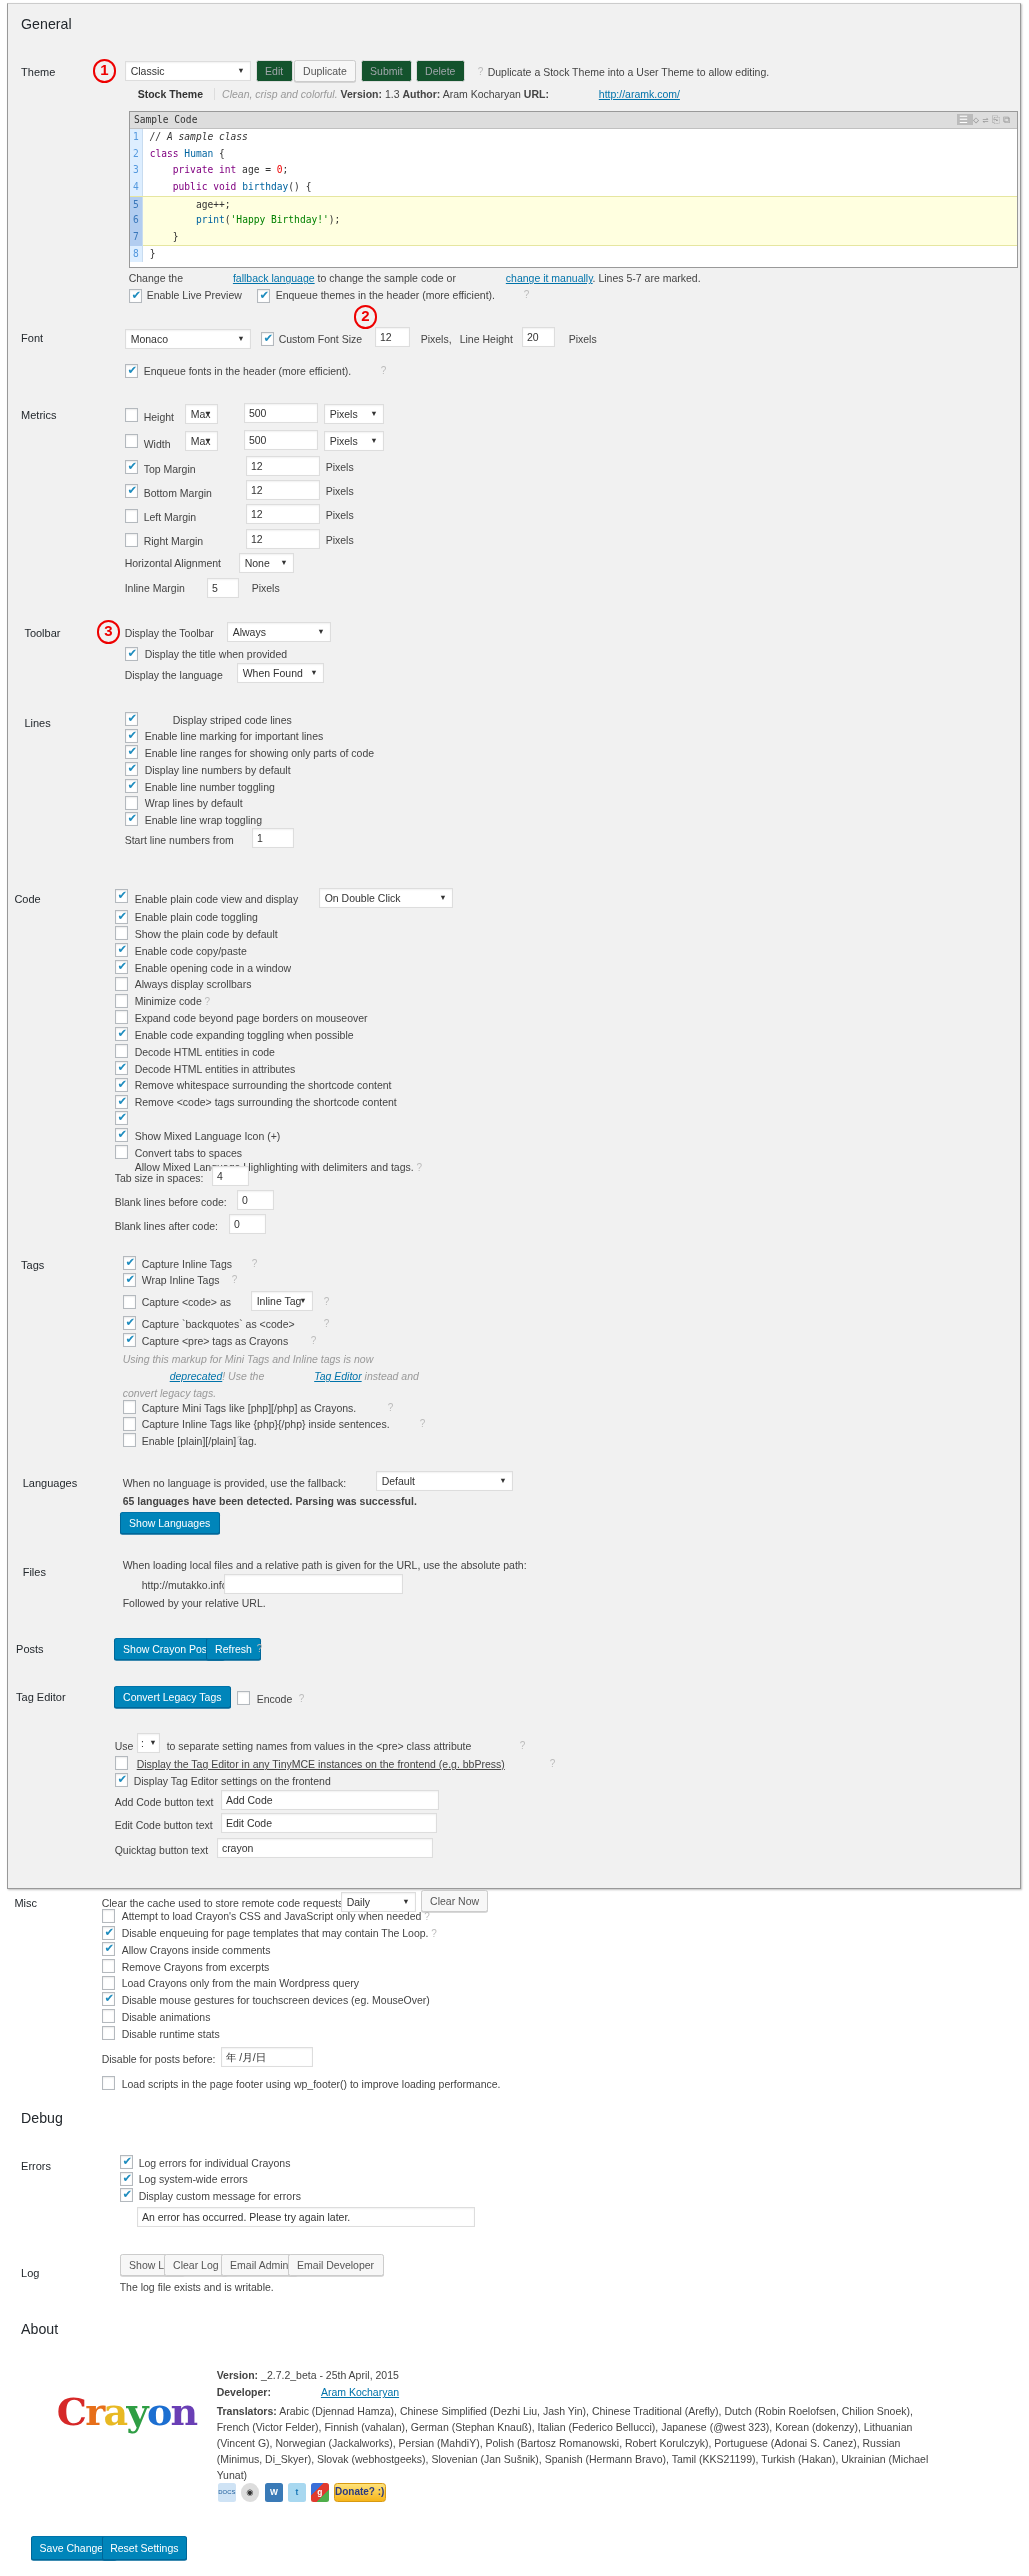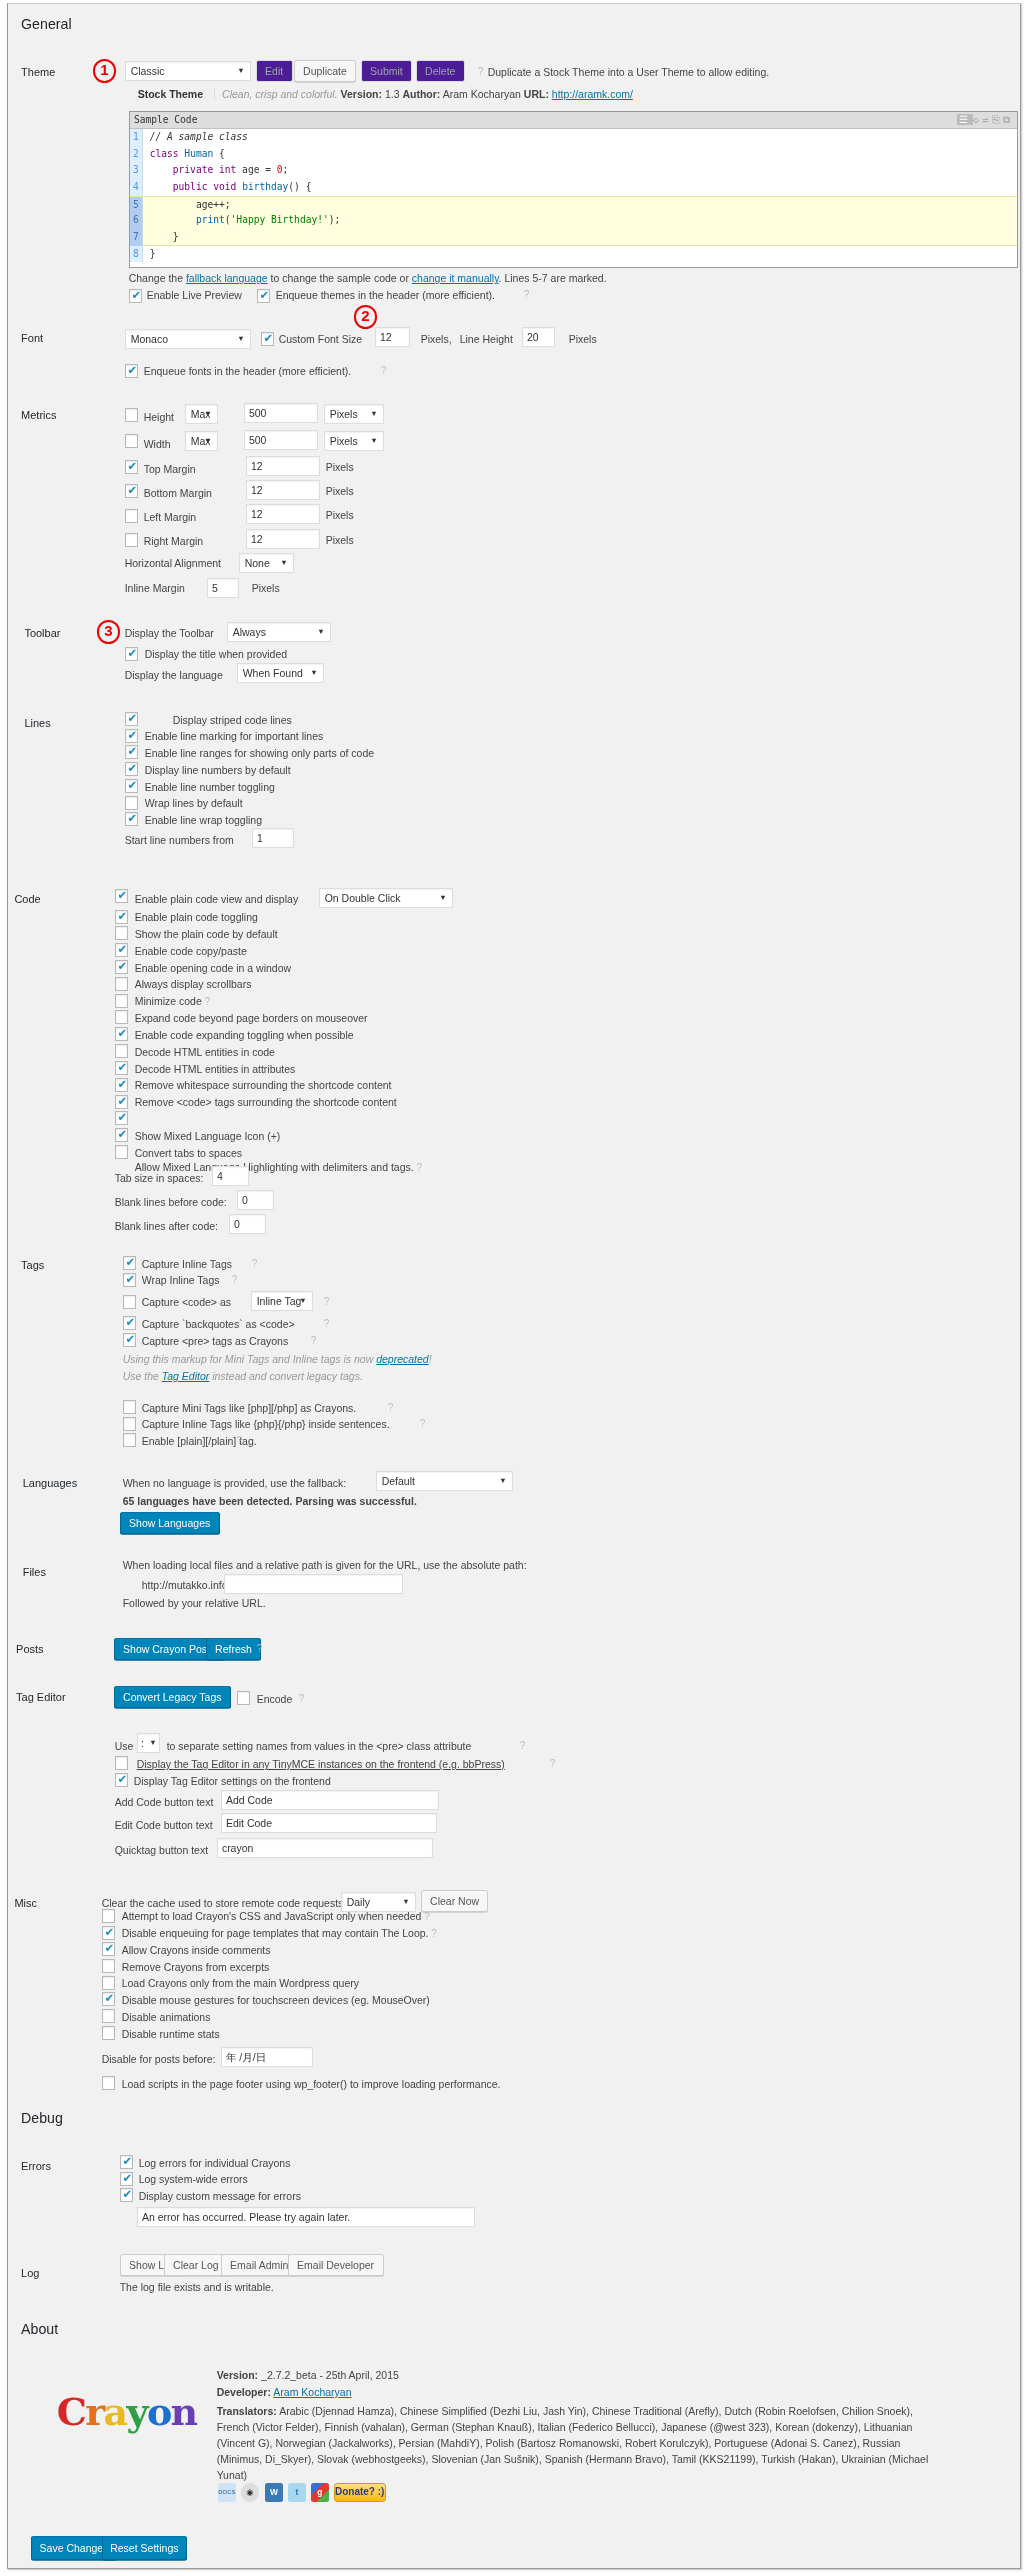--- a/index.html
+++ b/index.html
@@ -1,33 +1,33 @@
 <!DOCTYPE html>
 <html style="font-size:13.4px"><head>
 <meta charset="utf-8">
 <style>
   * { box-sizing: border-box; }
   html, body { margin: 0; padding: 0; background: #ffffff; }
   body { width: 1029px; height: 2576px; font-family: "Liberation Sans", sans-serif; font-size: 11px; color: #444; position: relative; overflow: hidden; }
-  .panel { position: absolute; left: 6.7px; top: 3.3px; width: 1014px; height: 2566px; background: #f1f1f1; border: 0.8px solid #999; border-top-color: #ccc; box-shadow: 0.8px 0.8px 1.7px rgba(0,0,0,0.25); }
+  .panel { position: absolute; left: 6.7px; top: 3.3px; width: 1014px; height: 1886px; background: #f1f1f1; border: 0.8px solid #999; border-top-color: #ccc; box-shadow: 0.8px 0.8px 1.7px rgba(0,0,0,0.25); }
   .abs { position: absolute; }
   h2 { margin: 0; font-weight: normal; font-size: 14.2px; color: #23282d; }
   .lbl { font-size: 11px; color: #23282d; }
   .txt { font-size: 10.5px; color: #444; white-space: nowrap; }
   .muted { color: #999; }
   .sel { position: absolute; height: 20px; background: #fff; border: 0.8px solid #ddd; box-shadow: 0 0.8px 1.7px rgba(0,0,0,0.07) inset; font-size: 10.5px; color: #333; padding: 2.5px 5px; white-space: nowrap; overflow: hidden; }
   .sel .arrow { position: absolute; right: 5px; top: 3.3px; font-size: 7.5px; color: #333; }
   .inp { position: absolute; height: 20px; background: #fff; border: 0.8px solid #ddd; box-shadow: 0 0.8px 1.7px rgba(0,0,0,0.07) inset; font-size: 10.5px; color: #333; padding: 2.5px 4.2px; white-space: nowrap; overflow: hidden; }
   .cb { position: absolute; width: 13.4px; height: 13.4px; background: #fff; border: 0.8px solid #b4b9be; box-shadow: inset 0 0.8px 1.7px rgba(0,0,0,0.1); }
   .cb.on::after { content: "\2714"; position: absolute; left: 1.7px; top: -2.5px; font-size: 11.7px; color: #1e8cbe; }
   .btn { position: absolute; height: 22px; font-size: 10.5px; padding: 4.2px 8.4px; border: 0.8px solid #ccc; background: #f7f7f7; color: #555; border-radius: 2.5px; white-space: nowrap; box-shadow: 0 0.8px 0 #ccc; }
-  .btn.disabled { color: #a0a5aa; background: #4c1d95; border-color: #ddd; box-shadow: none; }
+  .btn.disabled { color: #a0a5aa; background: #14532d; border-color: #ddd; box-shadow: none; }
   .btn.primary { background: #0085ba; border-color: #0073aa #006799 #006799; color: #fff; box-shadow: 0 0.8px 0 #006799; }
   .q { color: #bbb; font-size: 10px; }
-  a, .link { color: #0073aa; text-decoration: underline; }
+  a, .link { color: #0073aa; text-decoration: underline; margin-left: 47px; }
   .badge { position: absolute; width: 23.4px; height: 23.4px; border: 2.5px solid #e00; border-radius: 50%; color: #e00; font-weight: bold; font-size: 15px; text-align: center; line-height: 18.4px; background: transparent; }
   .code { position: absolute; left: 121px; top: 107px; width: 889px; height: 157px; border: 0.8px solid #999; background: #fff; font-family: "DejaVu Sans Mono", monospace; font-size: 9.6px; }
   .code .title { height: 16.7px; background: #ddd; border-bottom: 0.8px solid #c0c0c0; padding: 1.7px 4.2px; color: #333; font-size: 9.6px; position: relative; }
   .code .tools { position: absolute; right: 3.3px; top: 1.7px; color: #999; font-size: 10px; letter-spacing: 3.3px; }
   .code .line { height: 16.7px; line-height: 16.7px; position: relative; }
   .code .num { position: absolute; left: 0; top: 0; width: 13.4px; height: 16.7px; background: #def; color: #5499de; text-align: center; border-right: 0.8px solid #c8dcf0; }
   .code .line.mark { background: #ffffe0; }
   .code .line.mark .num { background: #b2cdf0; color: #3977ba; }
   .code .src { position: absolute; left: 20px; top: 0; white-space: pre; color: #333; }
   .c-com { color: #f77c33; font-style: italic; }

